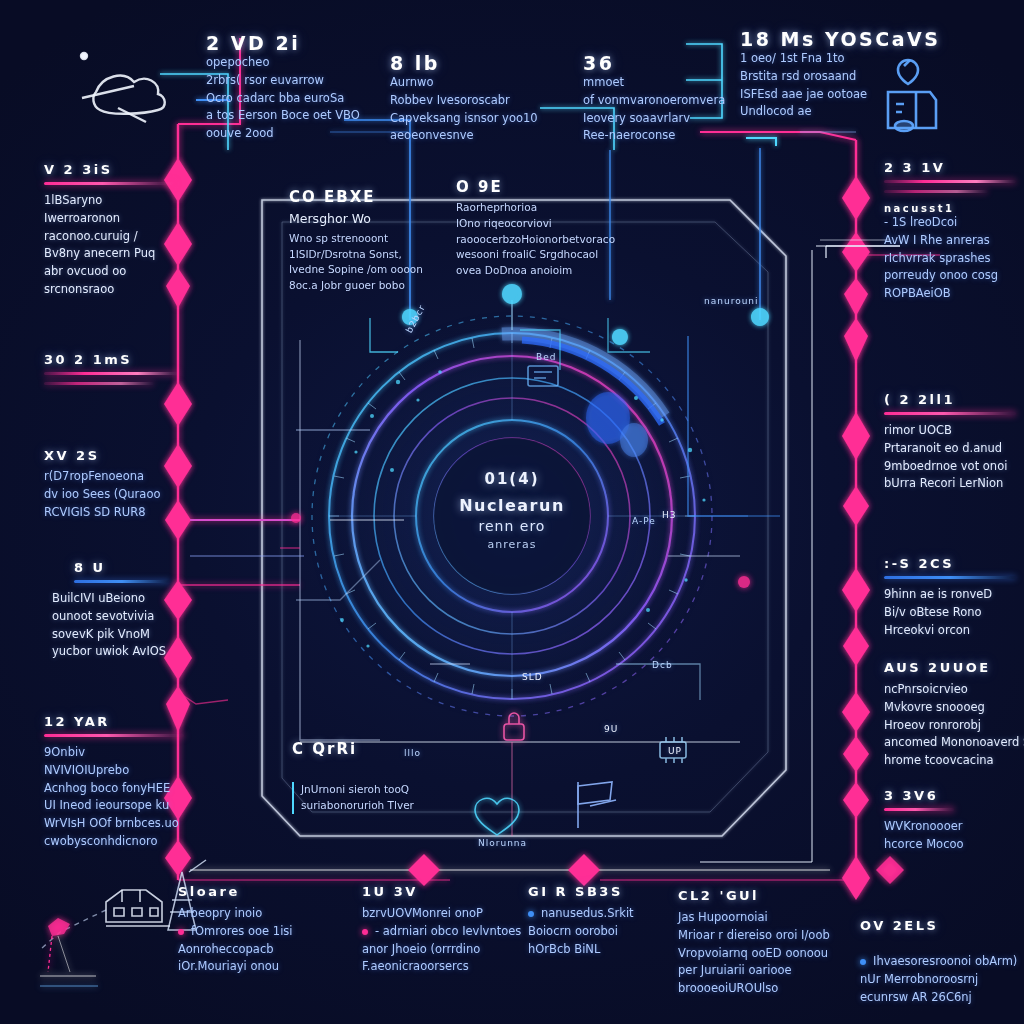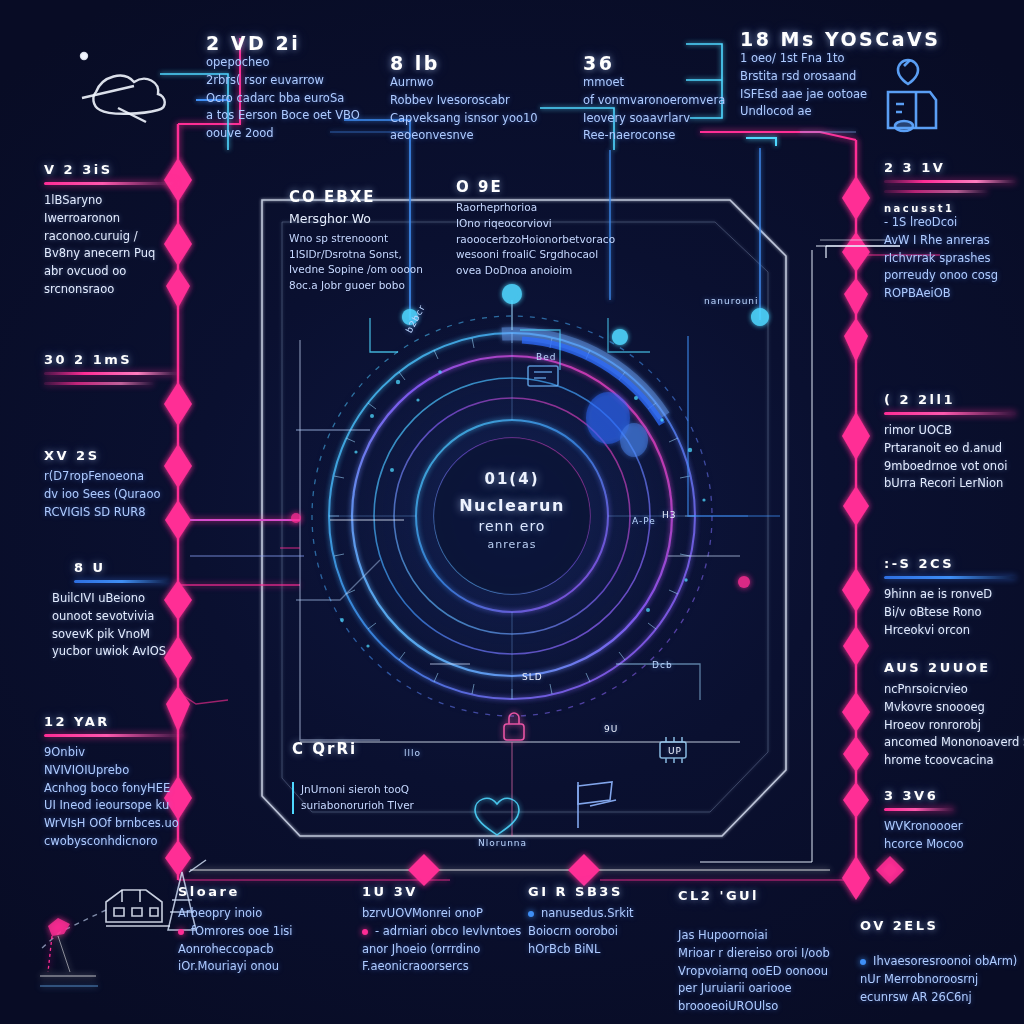--- a/index.html
+++ b/index.html
@@ -603,21 +603,21 @@
     <div class="hd s2">GI R SB3S</div>
     <div class="body blue" style="margin-top:6px;">
       <div class="bullet bl">nanusedus.Srkit</div>
       <div>Boiocrn ooroboi</div>
       <div>hOrBcb BiNL</div>
     </div>
   </div>
 
   <div class="block" style="left:678px;top:888px;width:170px;">
     <div class="hd s2">CL2 'GUl</div>
-    <div class="body blue" style="margin-top:24px;">
+    <div class="body blue" style="margin-top:6px;">
       <div>Jas Hupoornoiai</div>
       <div>Mrioar r diereiso oroi I/oob</div>
       <div>Vropvoiarnq ooED oonoou</div>
       <div>per Juruiarii oariooe</div>
       <div>broooeoiUROUlso</div>
     </div>
   </div>
 
   <div class="block" style="left:860px;top:918px;width:160px;">
     <div class="hd s2">OV 2ELS</div>

